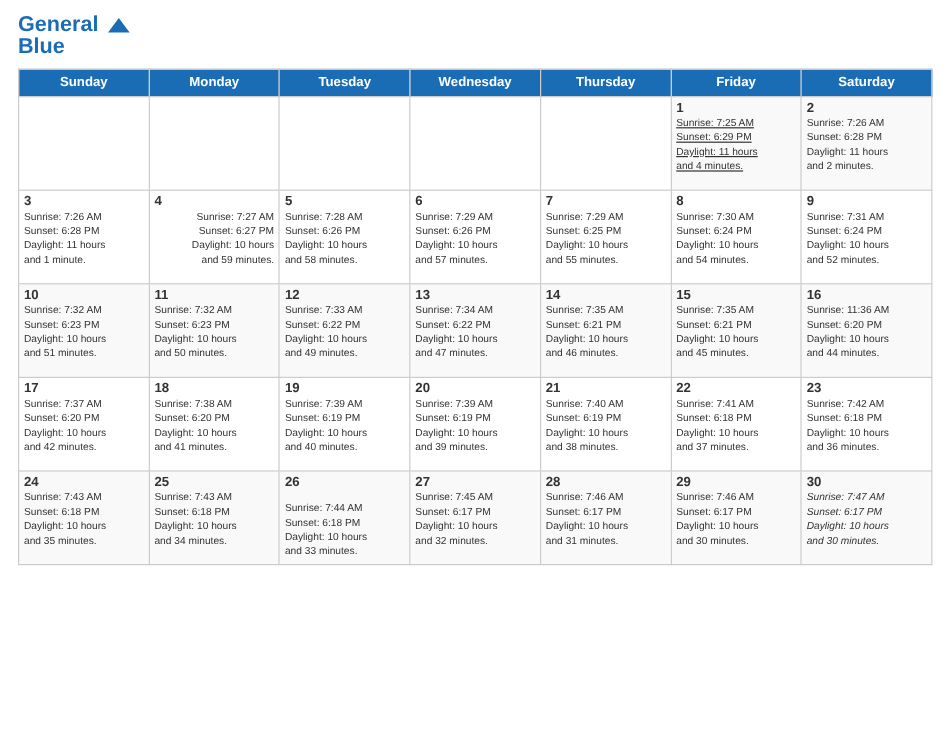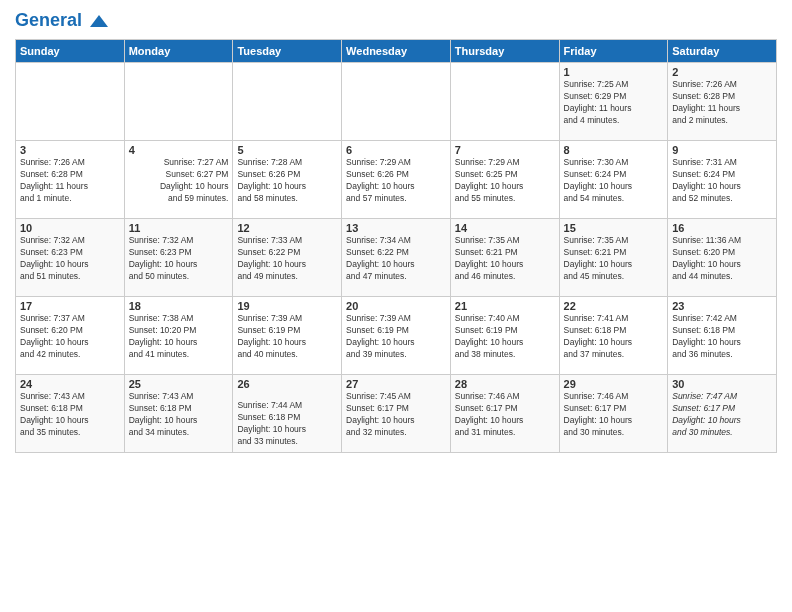--- a/index.html
+++ b/index.html
@@ -4,21 +4,21 @@
   <style>
     * { margin: 0; padding: 0; box-sizing: border-box; }
     body { width: 792px; height: 612px; font-family: Arial, sans-serif; background: #fff; overflow: hidden; }
     .page { width: 792px; height: 612px; padding: 10px 15px; }
     .header { display: flex; justify-content: space-between; align-items: center; margin-bottom: 8px; }
     .logo { display: flex; align-items: center; }
     .title-block { text-align: right; }
     .month-title { font-size: 32px; font-weight: 300; color: #333; }
     .location { font-size: 14px; color: #555; }
     table { width: 100%; border-collapse: collapse; table-layout: fixed; }
-    thead th { background-color: #1a6db5; color: #fff; padding: 5px 4px; font-size: 11px; font-weight: bold; text-align: left; border: 1px solid #ccc; }
+    thead th { background-color: #1a6db5; color: #fff; padding: 5px 4px; font-size: 11px; font-weight: bold; text-align: center; border: 1px solid #ccc; }
     tbody td { border: 1px solid #ccc; vertical-align: top; padding: 3px 4px; font-size: 9px; color: #333; background: #fff; height: 78px; }
     tbody tr:nth-child(odd) td { background: #f9f9f9; }
     tbody tr:nth-child(even) td { background: #fff; }
     .day-num { font-size: 11px; font-weight: bold; display: block; margin-bottom: 1px; }
     .day-info { font-size: 8.5px; line-height: 1.4; color: #333; }
     .empty-cell { background: #fff !important; }
   </style>
 </head>
 <body>
 
@@ -27,20 +27,21 @@
     <div class="logo">
       <div>
         <div style="display:flex;align-items:center;">
           <span style="font-size:18px;font-weight:bold;color:#333;">
             <span style="color:#1a6db5;">General</span>
             <svg style="display:inline-block;vertical-align:middle;margin-left:1px;" width="22" height="16" viewBox="0 0 22 16">
               <path d="M2 14 L11 2 L20 14" fill="#1a6db5" stroke="none"></path>
             </svg>
           </span>
         </div>
+        <div style="font-size:18px;font-weight:bold;color:#1a6db5;margin-top:-3px;">Blue</div>
       </div>
     </div>
     <div class="title-block">
       <div class="month-title"></div>
       <div class="location"></div>
     </div>
   </div>
 
   <table>
     <thead>
@@ -56,21 +57,21 @@
     </thead>
     <tbody id="calendar-body">
     <tr>
           <td class="empty-cell"></td>
           <td class="empty-cell"></td>
           <td class="empty-cell"></td>
           <td class="empty-cell"></td>
           <td class="empty-cell"></td>
           <td>
             <span class="day-num">1</span>
-            <div class="day-info" style="white-space: pre-line;">Sunrise: 7:25 AM
+            <div class="day-info" style="white-space: pre-line; text-decoration: underline;">Sunrise: 7:25 AM
 Sunset: 6:29 PM
 Daylight: 11 hours
 and 4 minutes.</div>
           </td>
           <td>
             <span class="day-num">2</span>
             <div class="day-info" style="white-space: pre-line;">Sunrise: 7:26 AM
 Sunset: 6:28 PM
 Daylight: 11 hours
 and 2 minutes.</div>
@@ -182,21 +183,21 @@
           <td>
             <span class="day-num">17</span>
             <div class="day-info" style="white-space: pre-line;">Sunrise: 7:37 AM
 Sunset: 6:20 PM
 Daylight: 10 hours
 and 42 minutes.</div>
           </td>
           <td>
             <span class="day-num">18</span>
             <div class="day-info" style="white-space: pre-line;">Sunrise: 7:38 AM
-Sunset: 10:20 PM
+Sunset: 6:20 PM
 Daylight: 10 hours
 and 41 minutes.</div>
           </td>
           <td>
             <span class="day-num">19</span>
             <div class="day-info" style="white-space: pre-line;">Sunrise: 7:39 AM
 Sunset: 6:19 PM
 Daylight: 10 hours
 and 40 minutes.</div>
           </td>

